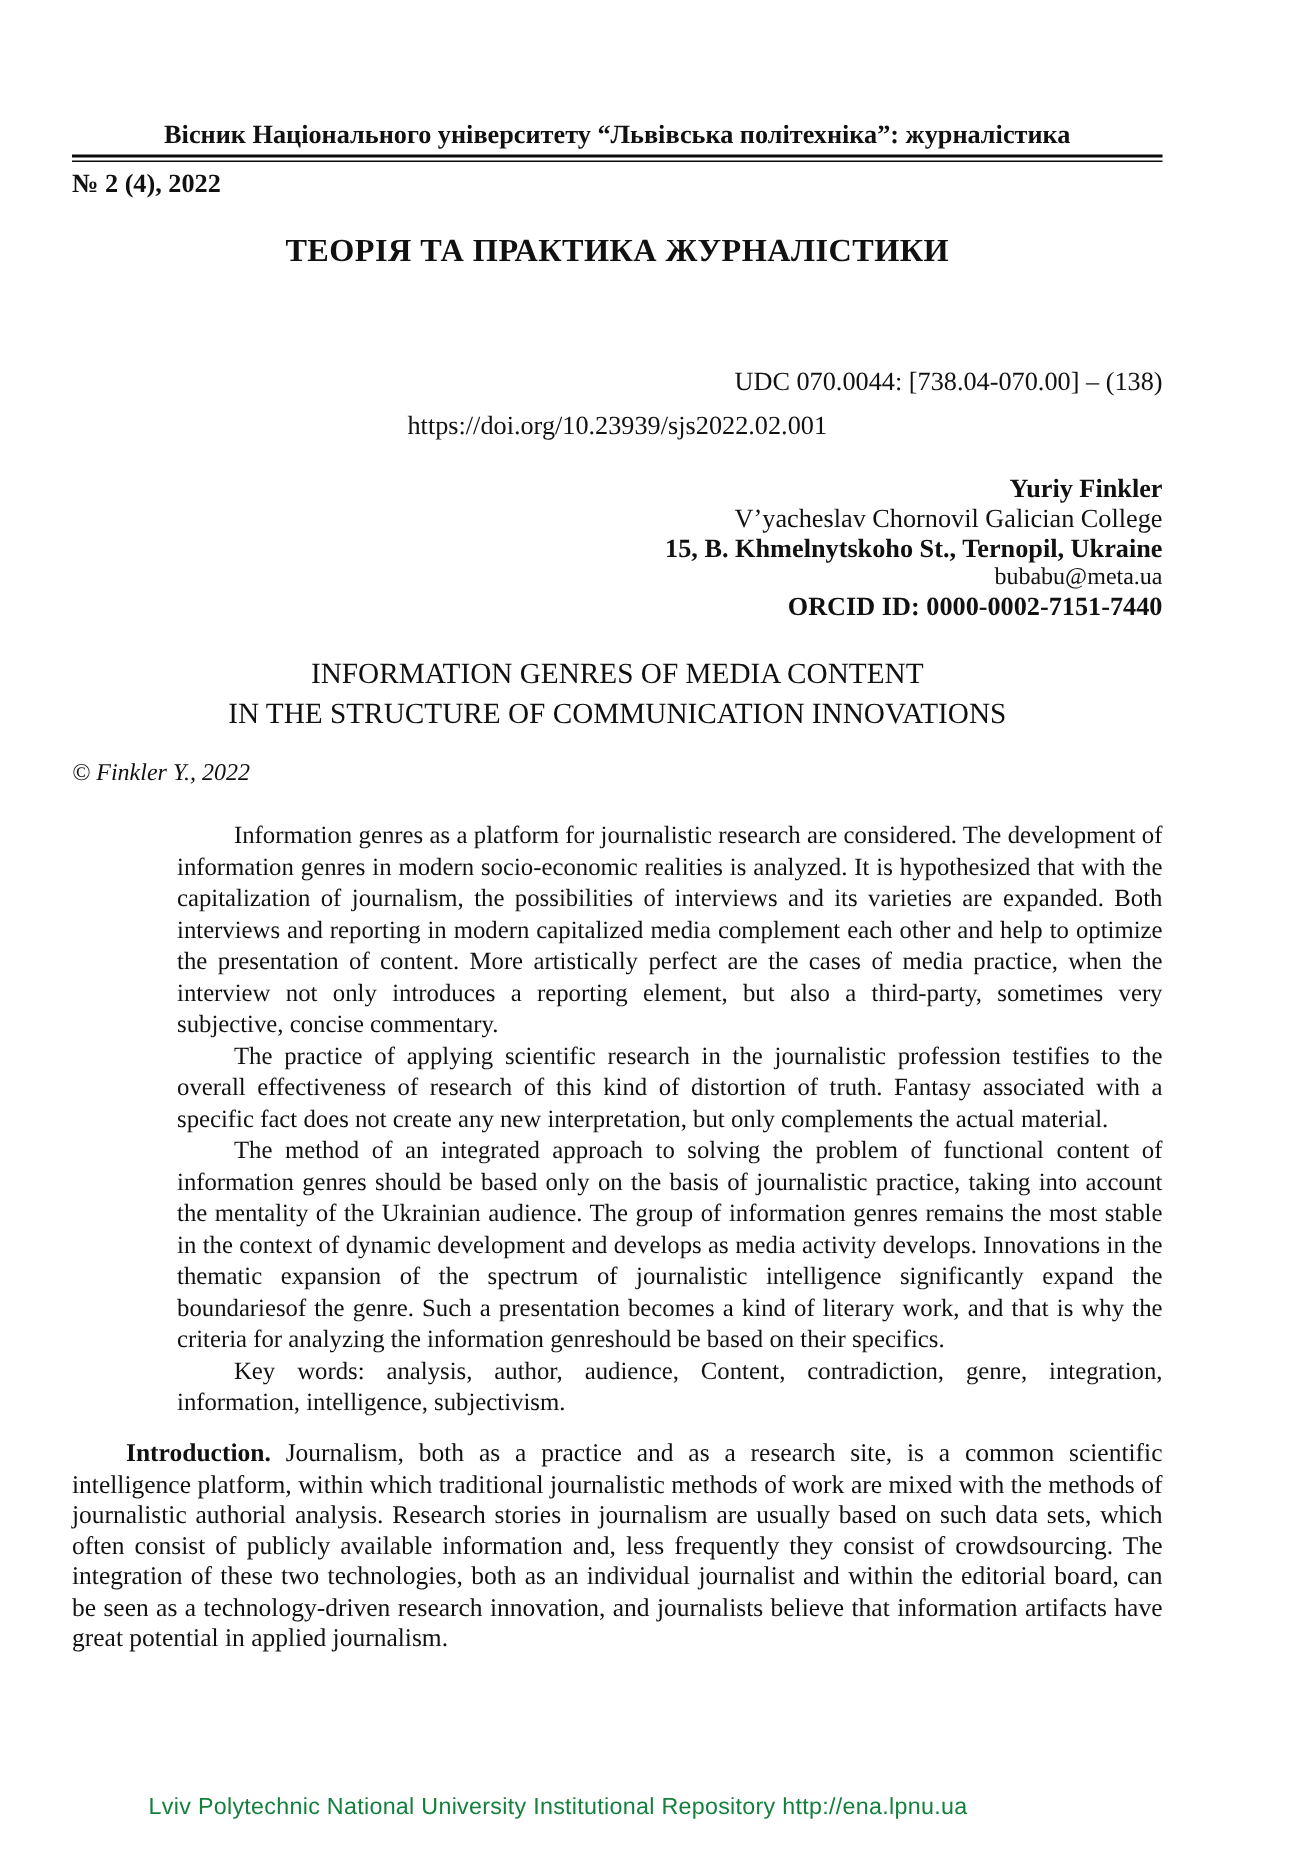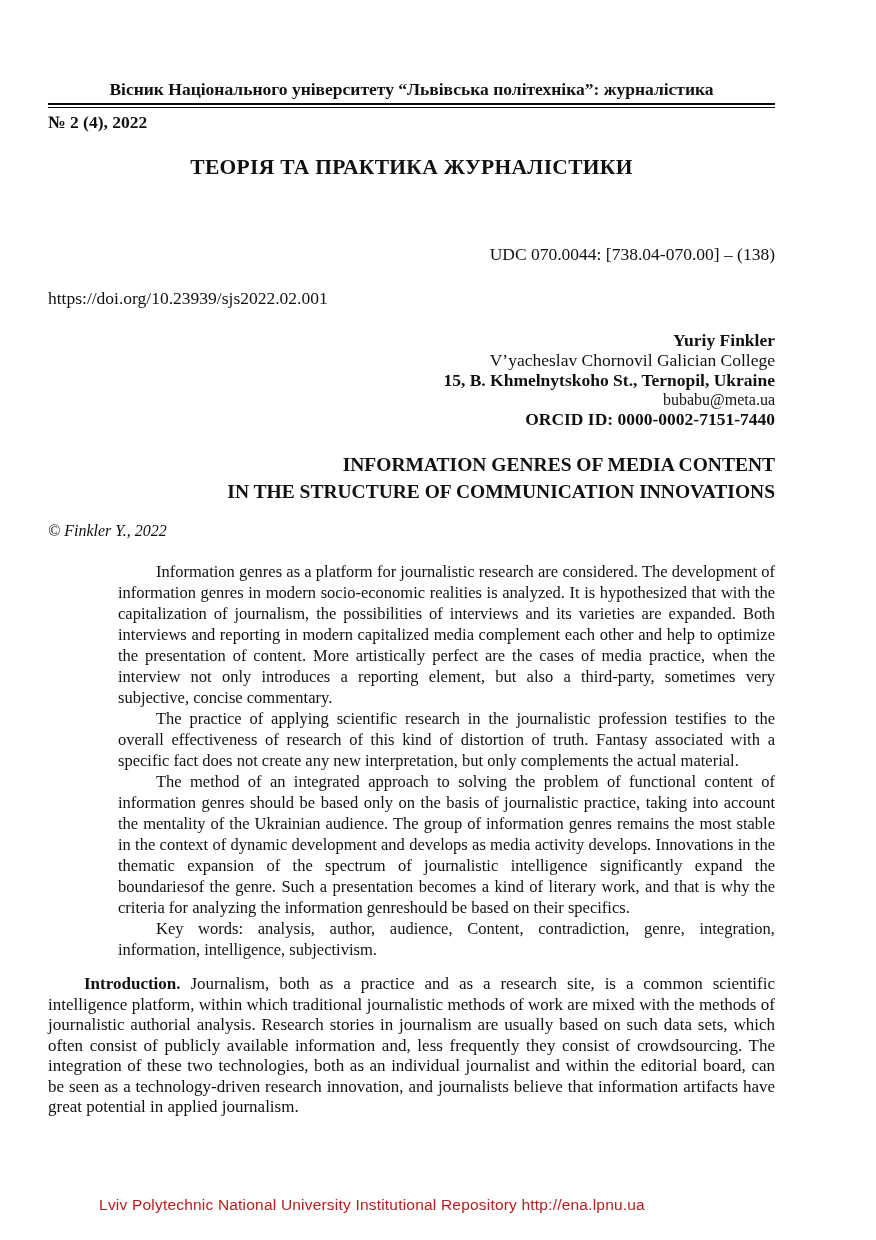--- a/index.html
+++ b/index.html
@@ -57,41 +57,41 @@
   }
   
   .udc-line {
     margin-top: 64px;
     text-align: right;
     font-weight: normal;
     font-size: 17.5px;
     line-height: 21px;
   }
   .doi-line {
-    margin-top: 23px;
-    text-align: left;
+    margin-top: 8px;
+    text-align: center;
     font-size: 17.5px;
     line-height: 21px;
   }
   .author-block {
     margin-top: 21px;
     text-align: right;
     font-size: 17.5px;
     line-height: 20px;
   }
   .author-name { font-weight: bold; }
   .author-affiliation { font-weight: normal; }
   .author-address { font-weight: bold; }
   .author-email { font-weight: normal; font-size: 16px; line-height: 19px; }
   .author-orcid { font-weight: bold; }
   
   .article-title {
     margin-top: 22px;
-    text-align: right;
-    font-weight: bold;
+    text-align: center;
+    font-weight: normal;
     font-size: 19.5px;
     line-height: 27px;
   }
   
   .copyright-line {
     margin-top: 17px;
     font-style: italic;
     font-size: 16px;
     line-height: 18px;
   }
@@ -123,21 +123,21 @@
   
   .repo-footer {
     position: absolute;
     left: 0;
     top: 1196px;
     width: 744px;
     text-align: center;
     font-family: "Liberation Sans", "DejaVu Sans", sans-serif;
     font-size: 15.5px;
     line-height: 18px;
-    color: #b91c1c;
+    color: #15803d;
     letter-spacing: 0.2px;
   }
 </style>
 </head>
 <body>
 
 <div class="page">
 
   <div class="journal-title">Вісник Національного університету “Львівська політехніка”: журналістика</div>
 

